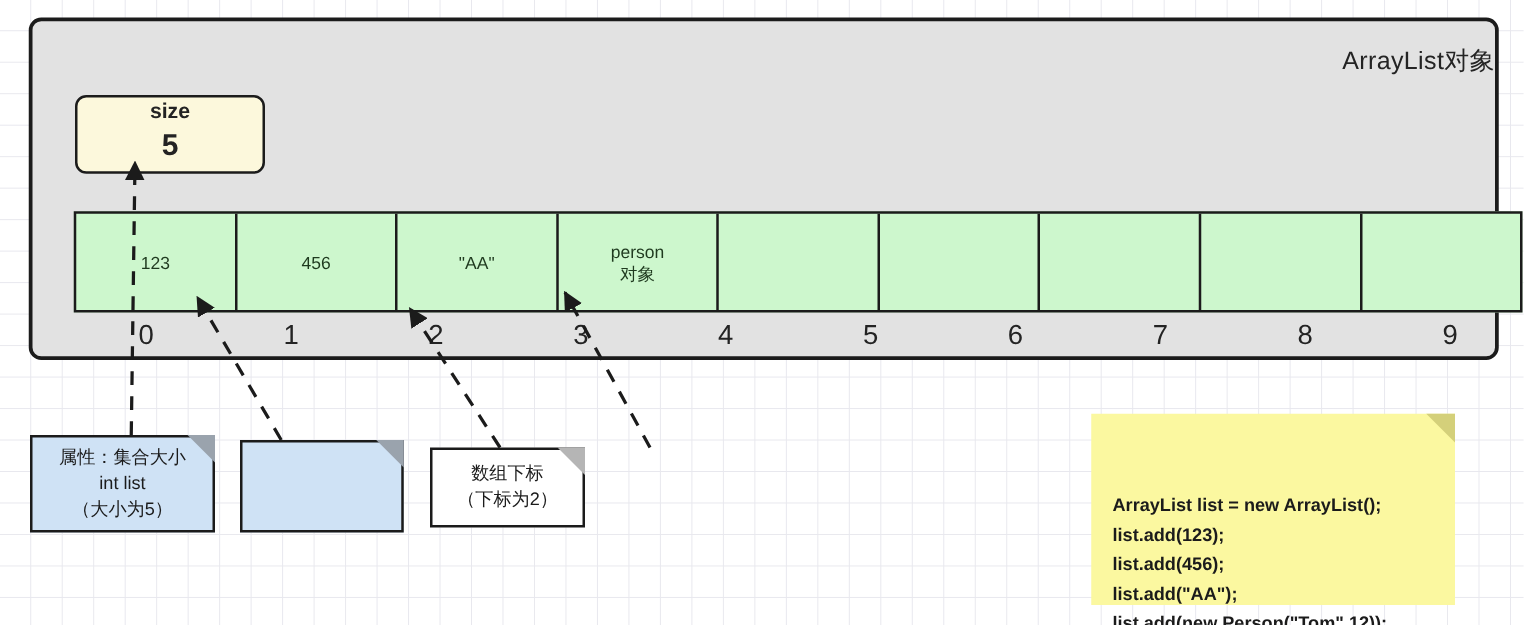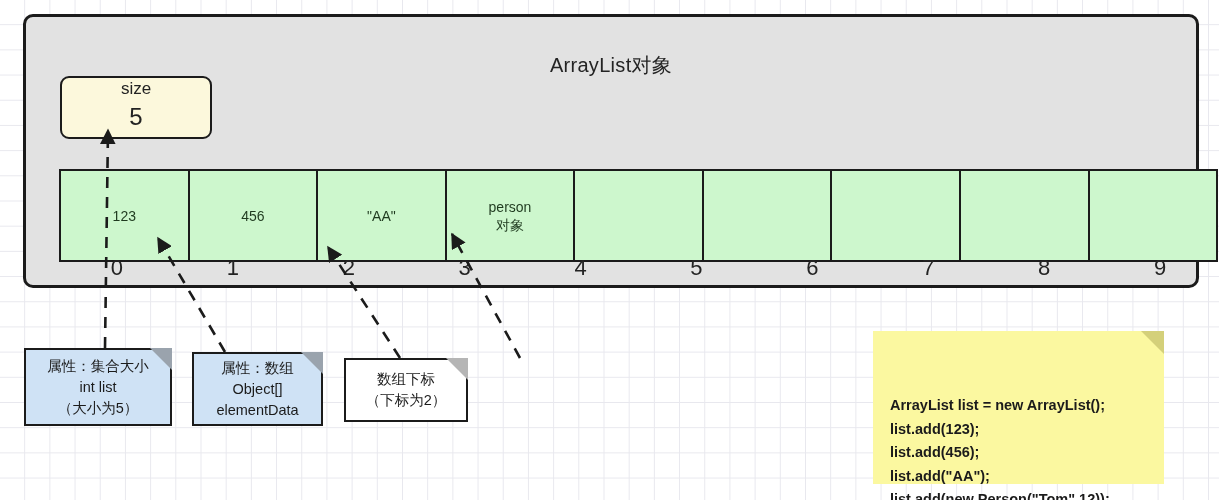--- a/index.html
+++ b/index.html
@@ -31,39 +31,39 @@
     background: #e2e2e2;
     border: 3px solid #1b1b1b;
     border-radius: 10px;
     box-sizing: border-box;
   }
   #arraylist-title {
     position: absolute;
     left: 0;
     top: 18px;
     width: 100%;
-    text-align: center;
+    text-align: right;
     font-size: 20px;
     color: #242424;
     letter-spacing: .3px;
-    margin-top: 17px;
   }
 
   
   #size-box {
     position: absolute;
     left: 34px;
     top: 59px;
     width: 152px;
     height: 63px;
     background: #fcf8dc;
     border: 2.5px solid #1b1b1b;
     border-radius: 9px;
     box-sizing: border-box;
     text-align: center;
+    font-weight: bold;
   }
   #size-label {
     display: block;
     margin-top: 0px;
     font-size: 17px;
     color: #232323;
     line-height: 22px;
   }
   #size-value {
     display: block;
@@ -71,21 +71,21 @@
     color: #232323;
     line-height: 34px;
   }
 
   
   #array-row {
     position: absolute;
     left: 33px;
     top: 152px;
     width: 1159px;
-    height: 93px;
+    height: 81px;
     display: flex;
     box-sizing: border-box;
     border: 2.5px solid #1b1b1b;
     background: #cdf7cd;
   }
   .array-cell {
     flex: 1 1 0;
     border-right: 2.5px solid #1b1b1b;
     display: flex;
     align-items: center;
@@ -235,23 +235,20 @@
 
   <div class="note note-blue" id="note-size">
     <span class="fold"></span>
     <span>属性：集合大小
 int list
 （大小为5）</span>
   </div>
 
   <div class="note note-blue" id="note-elements">
     <span class="fold"></span>
-    <span>属性：数组
-Object[]
-elementData</span>
   </div>
 
   <div class="note note-white" id="note-index">
     <span class="fold"></span>
     <span>数组下标
 （下标为2）</span>
   </div>
 
 
   <div id="code-note">

